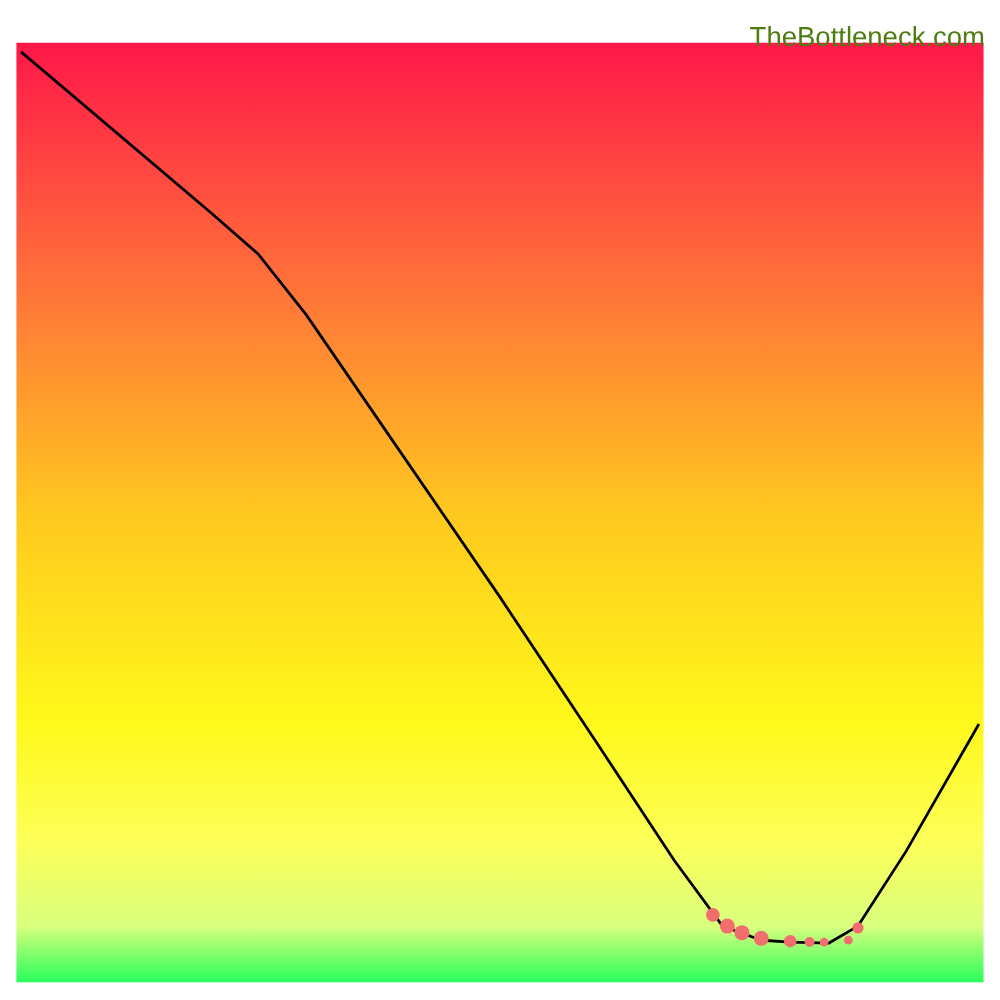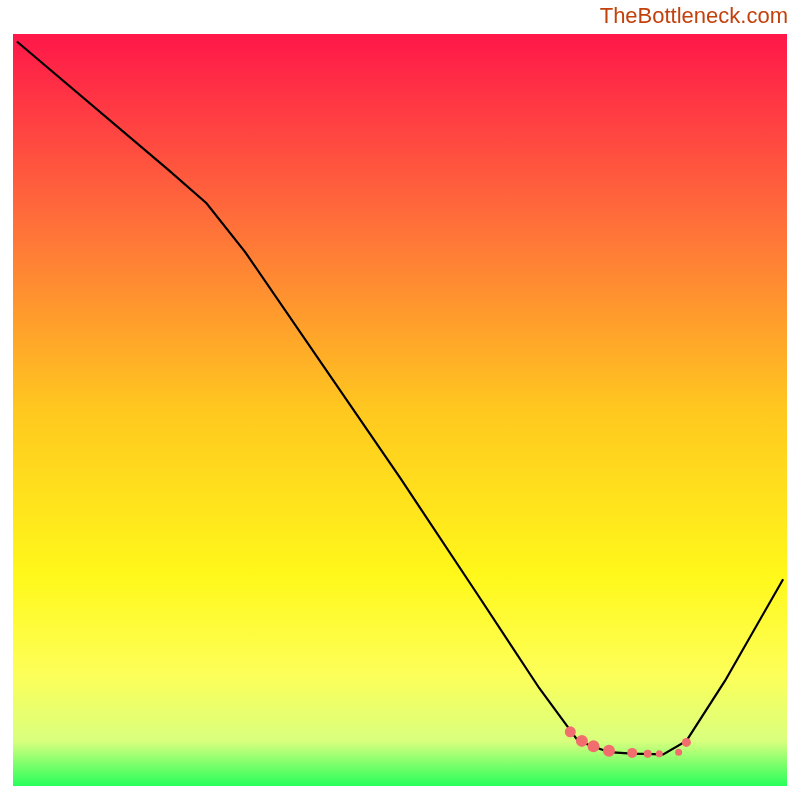--- a/index.html
+++ b/index.html
@@ -10,24 +10,24 @@
     background: #fff;
     font-family: Arial, sans-serif;
   }
   .container {
     position: relative;
     width: 800px;
     height: 800px;
   }
   .watermark {
     position: absolute;
-    top: 3px;
+    top: 17px;
     right: 12px;
     font-size: 22px;
-    color: #c2410c;
+    color: #4d7c0f;
     font-weight: 500;
     z-index: 10;
   }
   svg {
     display: block;
   }
 </style>
 </head>
 <body>
 <div class="container">

